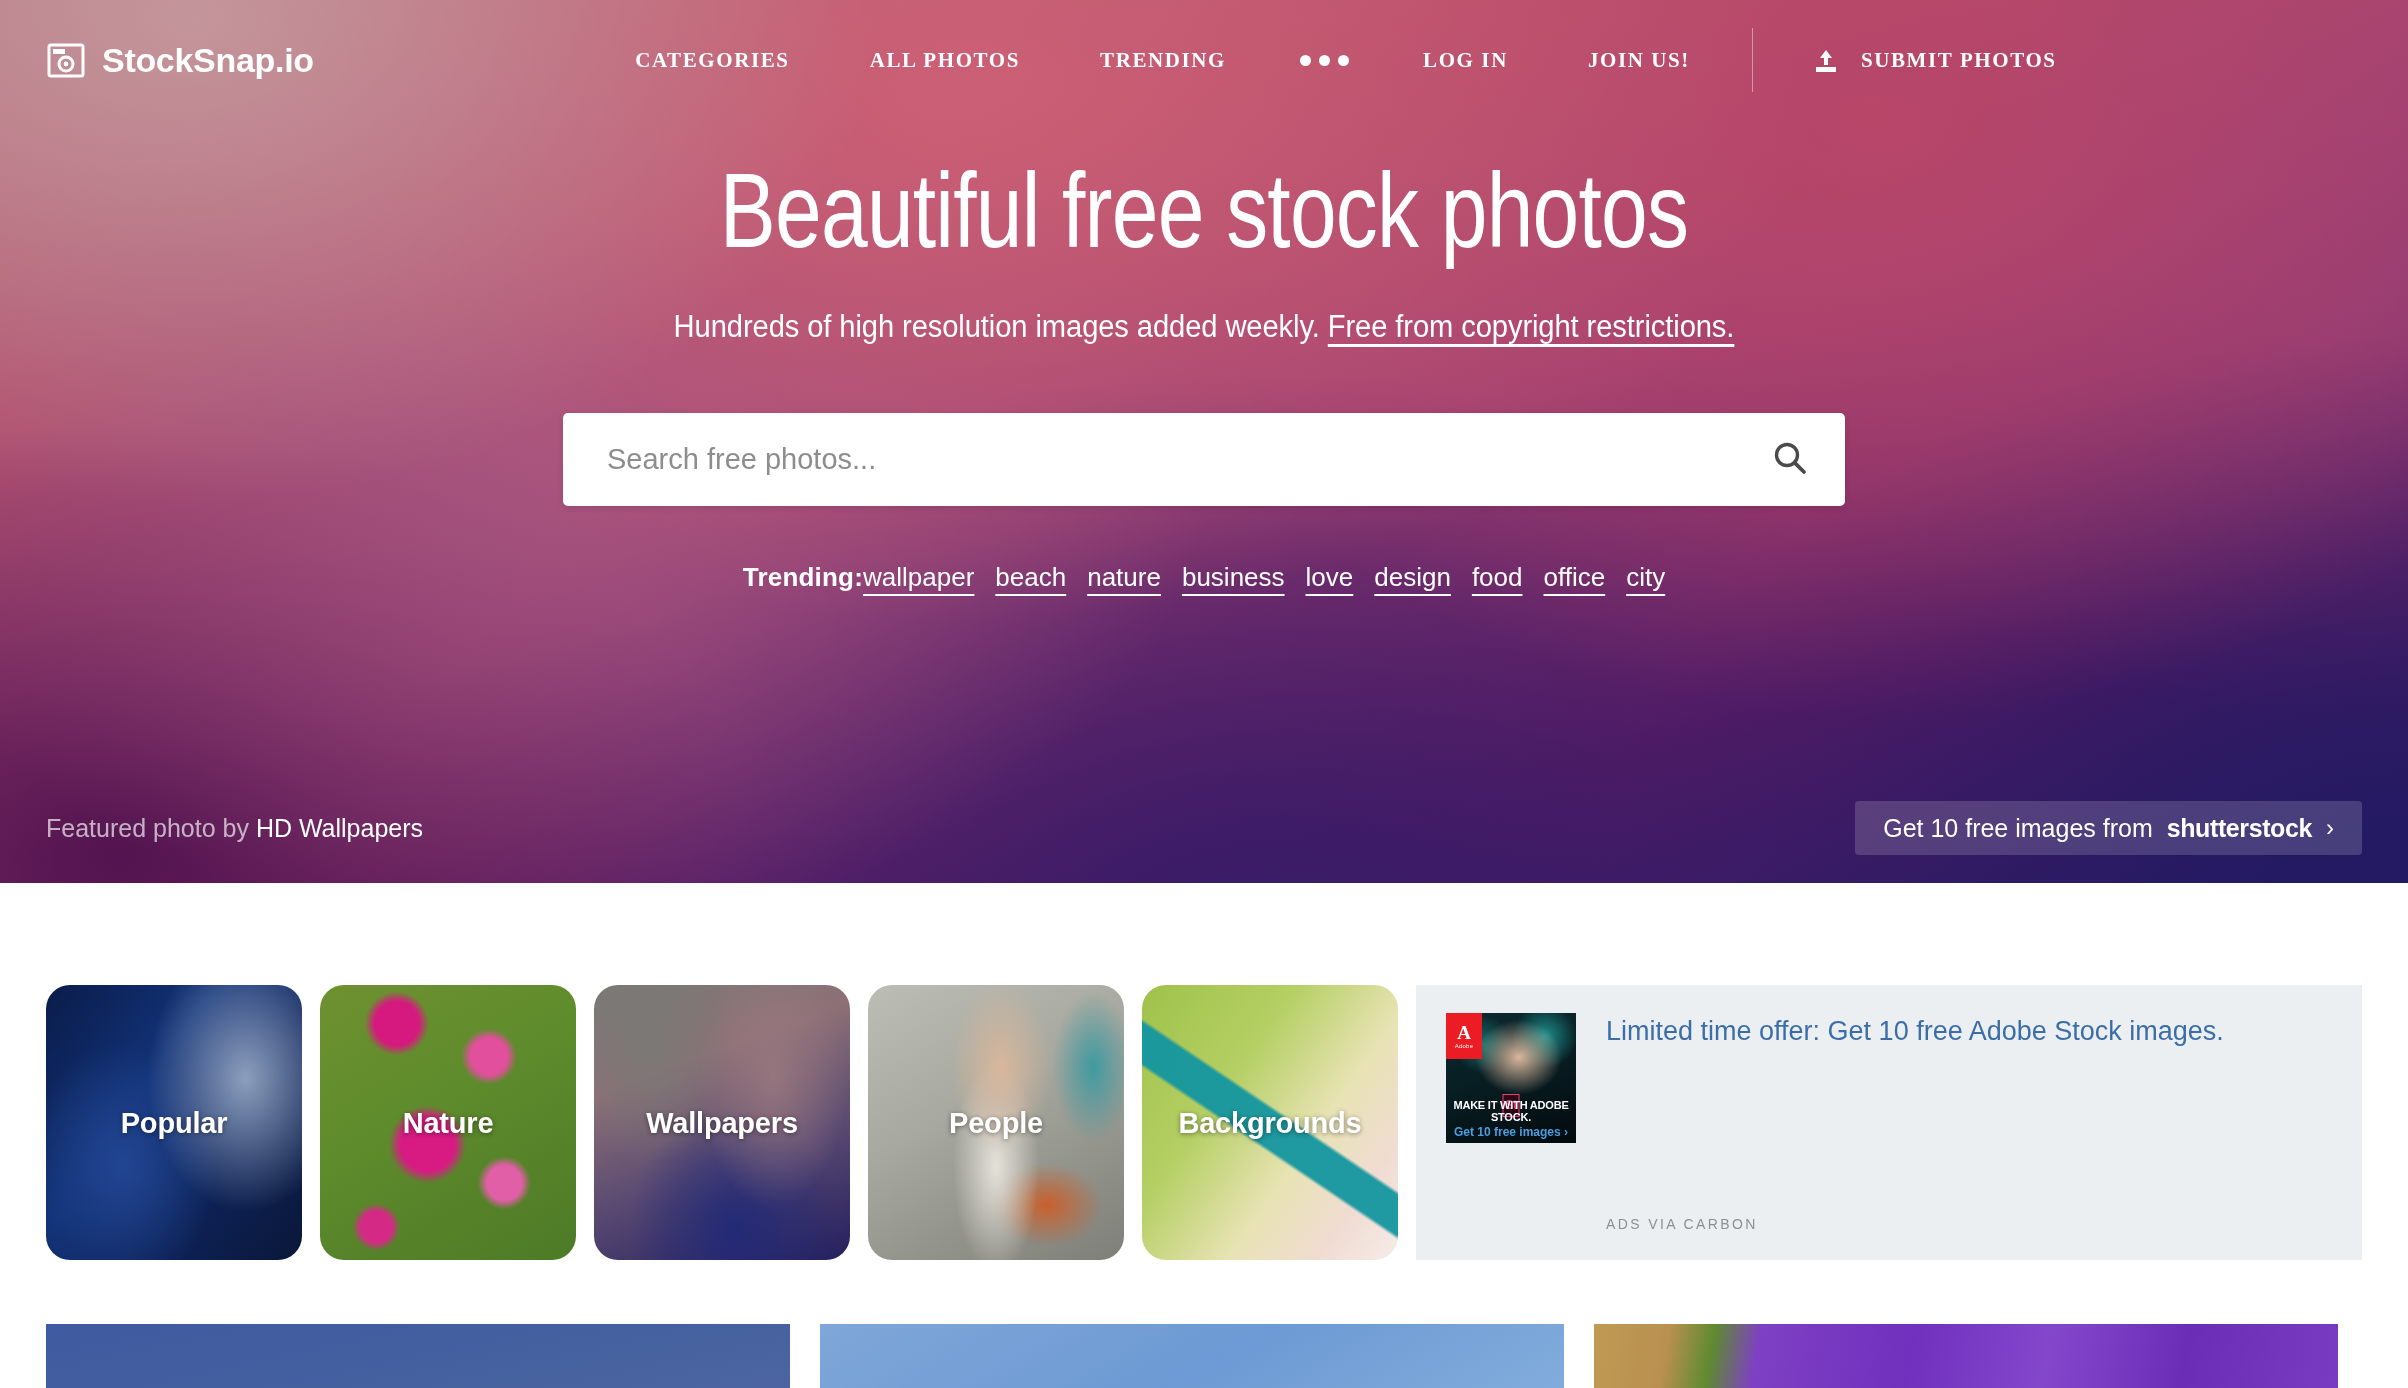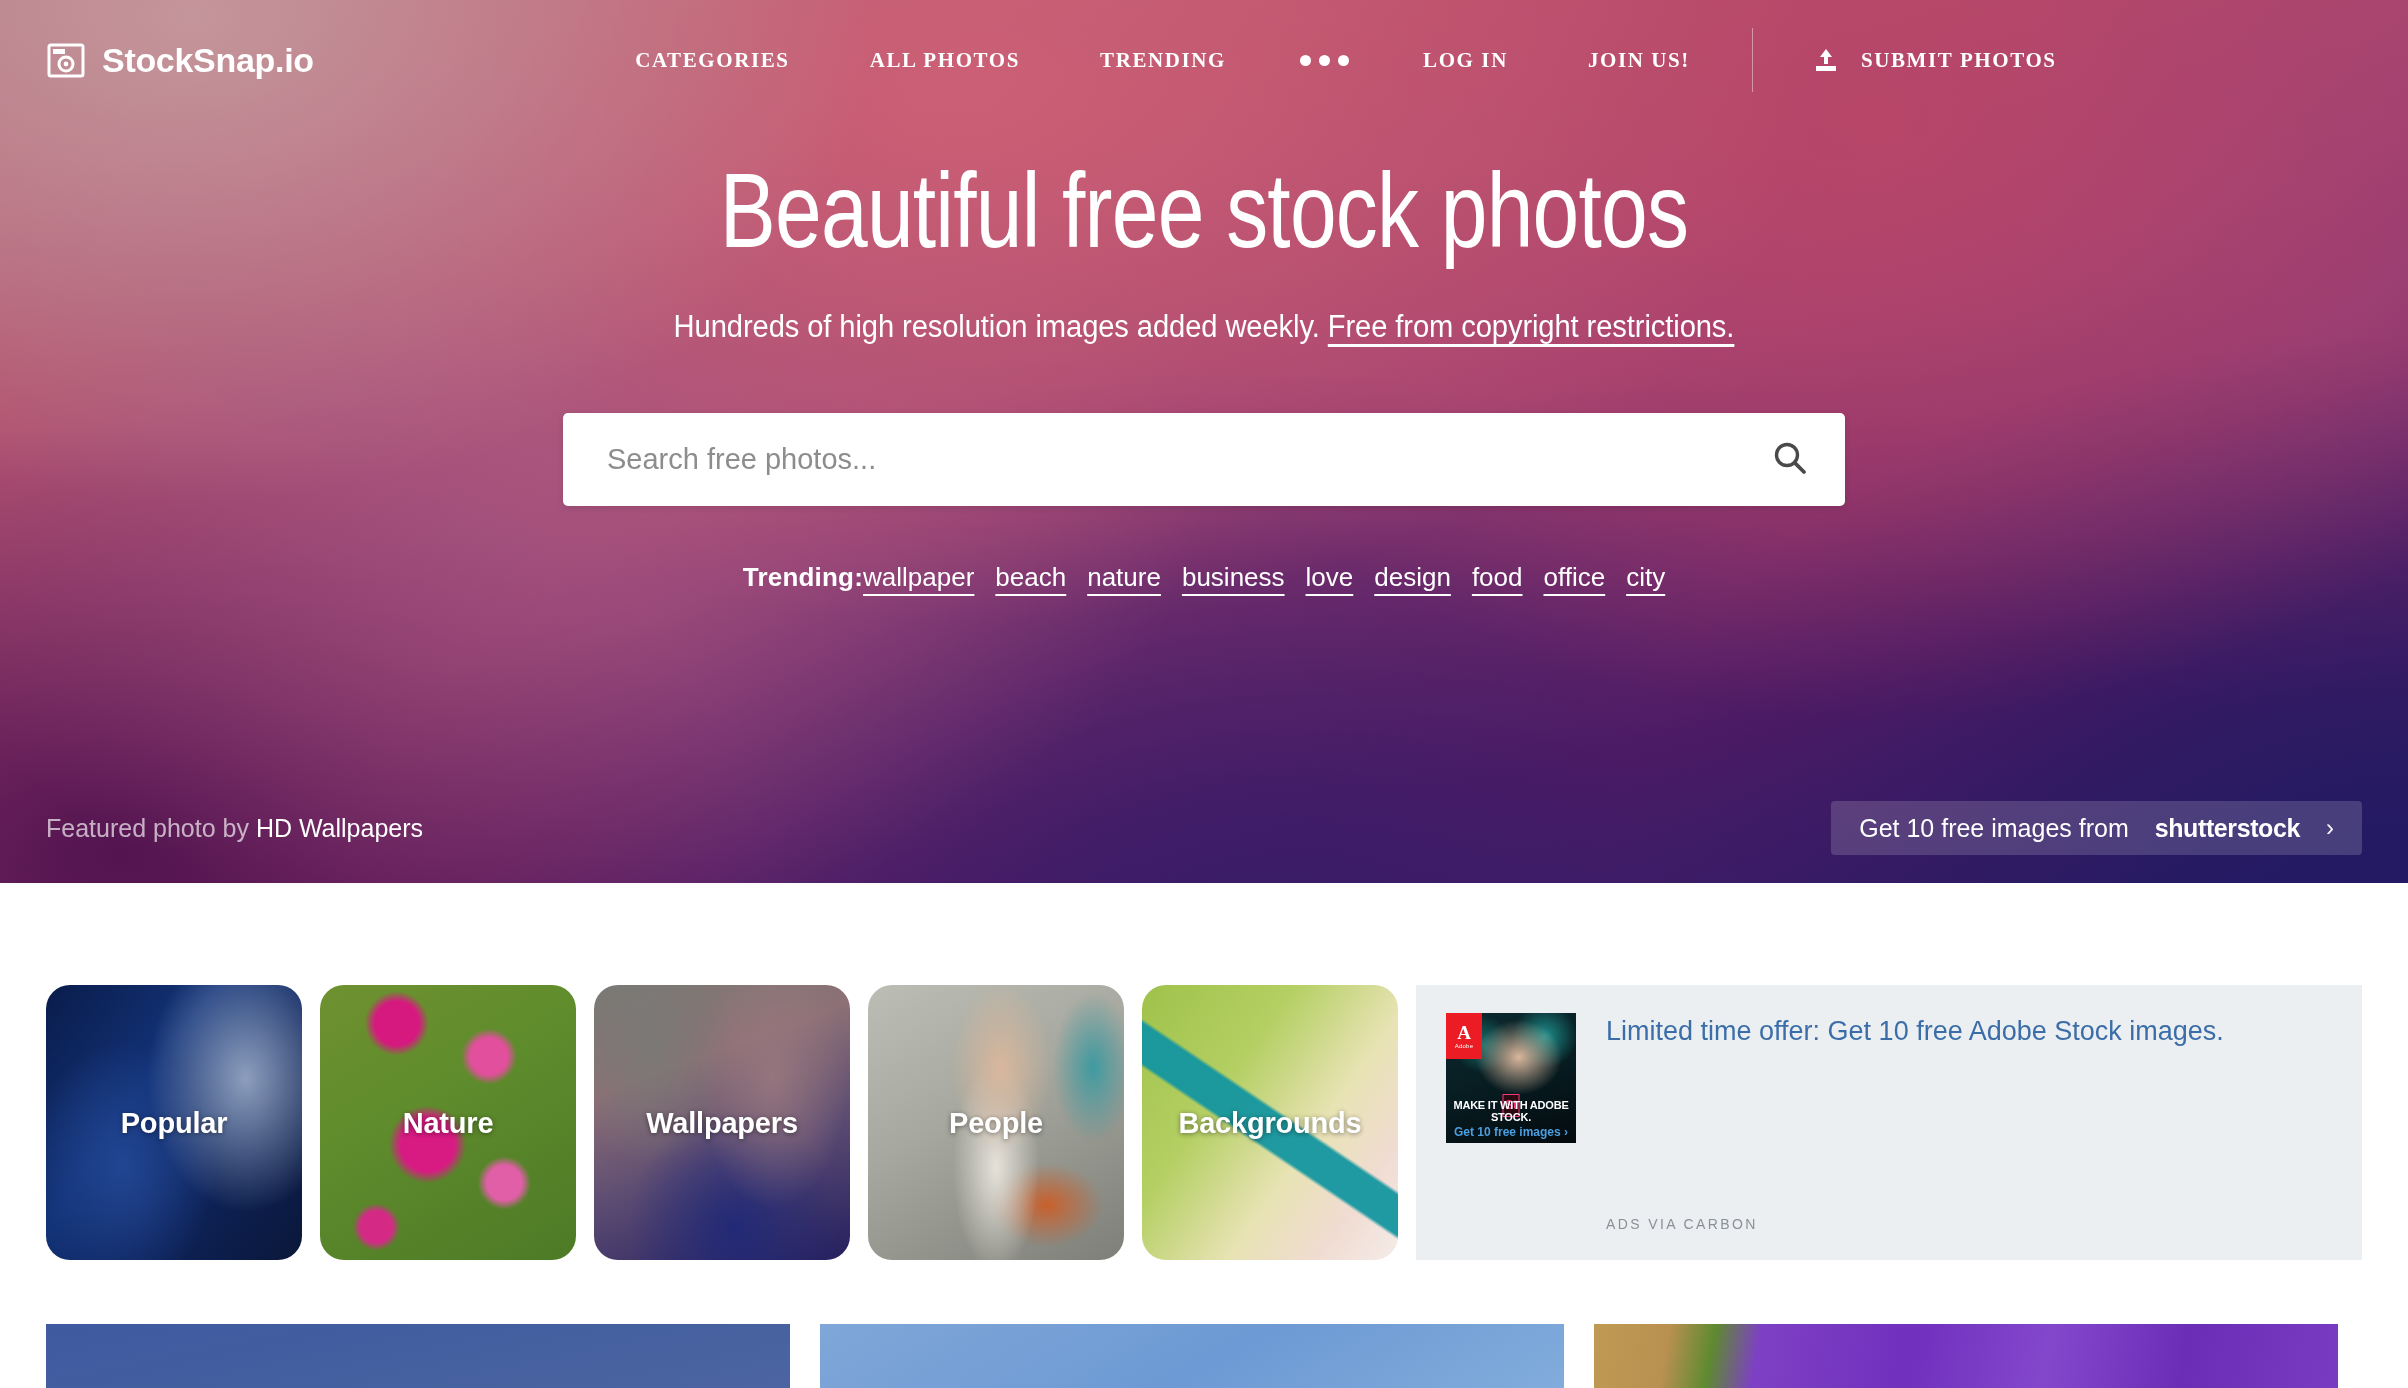--- a/index.html
+++ b/index.html
@@ -52,21 +52,21 @@
   }
   .nav-link {
     color:#fff; font-size:21px; font-weight:bold;
     letter-spacing:1.6px; padding:0 40px;
     text-decoration:none; white-space:nowrap; cursor:pointer;font-family:Liberation Serif, serif;
   }
   .nav-dots { display:flex; gap:8px; padding:0 34px; cursor:pointer; }
   .nav-dots i { width:11px; height:11px; border-radius:50%; background:#fff; display:block; }
   .nav-divider { width:1px; height:64px; background:rgba(255,255,255,0.42); margin:0 22px; }
   .submit-link {
-    display:flex; align-items:center; gap:24px;
+    display:flex; align-items:flex-end; gap:24px;
     padding-right:24px;
   }
   .upload-icon { width:22px; height:24px; flex:none; }
 
   
   .hero-content {
     position:relative; z-index:4;
     text-align:center;
     padding-top:34px;
   }
@@ -135,21 +135,21 @@
     color:rgba(255,255,255,0.66);
     white-space:nowrap;
   }
   .featured b { color:#fff; font-weight:400; }
   .shutter-btn {
     margin-left:auto;
     background:rgba(255,255,255,0.16);
     border-radius:4px;
     height:54px;
     padding:0 28px;
-    display:flex; align-items:center; gap:26px;
+    display:flex; align-items:center; gap:14px;
     color:#fff; font-size:25px;
     cursor:pointer; white-space:nowrap;
   }
   .shutter-brand { font-weight:bold; letter-spacing:-0.4px; }
   .shutter-chev { font-size:24px; opacity:0.95; }
 
   
   .main { padding:0 46px; background:#fff; }
   .cat-row {
     display:flex; gap:18px;

